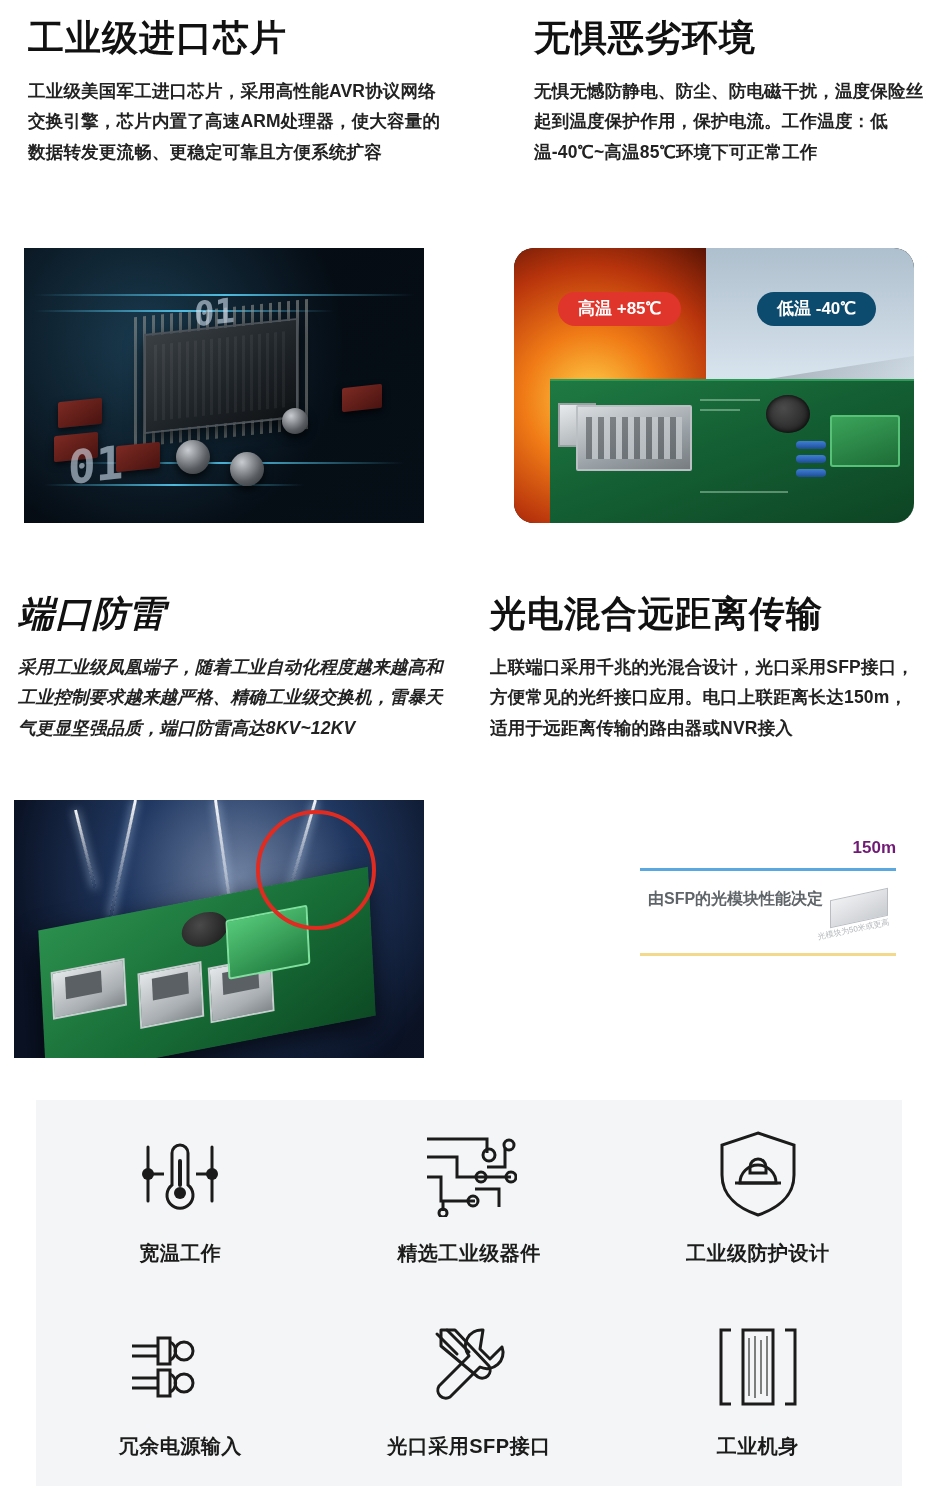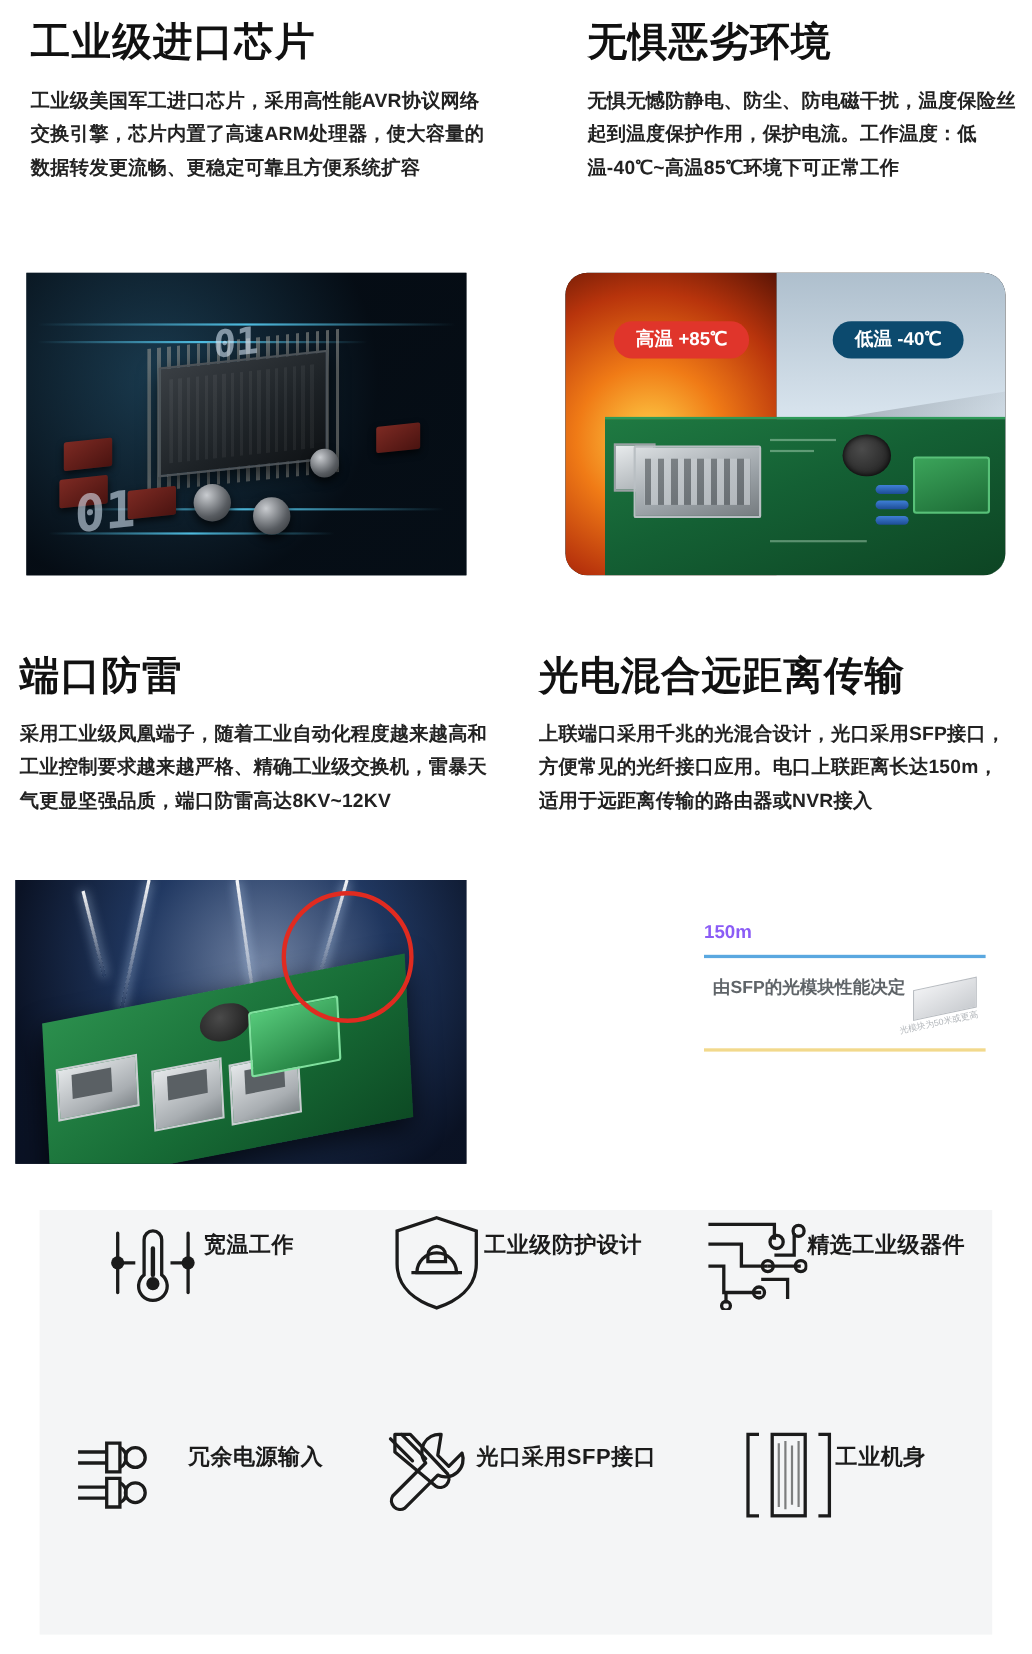--- a/index.html
+++ b/index.html
@@ -289,23 +289,23 @@
     background: #5aa8e0;
   }
   .dist .botline {
     position: absolute;
     left: 0; bottom: 22px; width: 100%; height: 3px;
     background: #f2d98c;
   }
   .dist .len {
     position: absolute;
     left: 0; top: 0; width: 100%;
-    text-align: left;
+    text-align: right;
     font-size: 17px;
-    color: #8b5cf6;
+    color: #701a75;
     font-weight: bold;
   }
   .dist .note {
     position: absolute;
     left: 8px; top: 48px;
     font-size: 16px;
     line-height: 1.6;
     color: #5f6468;
     font-weight: bold;
   }
@@ -337,21 +337,22 @@
   }
   .fgrid {
     display: grid;
     grid-template-columns: repeat(3, 1fr);
     grid-template-rows: repeat(2, 1fr);
     width: 100%;
     height: 100%;
   }
   .fcell {
     display: flex;
-    flex-direction: row;
+    flex-direction: column;
+    align-items: center;
     justify-content: center;
   }
   .fcell .ficon {
     height: 96px;
     display: flex;
     align-items: center;
     justify-content: center;
   }
   .fcell .flabel {
     margin-top: 18px;
@@ -408,21 +409,21 @@
       <div class="bluecap" style="left:246px; top:60px;"></div>
       <div class="bluecap" style="left:246px; top:74px;"></div>
       <div class="bluecap" style="left:246px; top:88px;"></div>
       <div class="greenterm"></div>
       <div class="silk" style="left:150px; top:18px; width:60px;"></div>
       <div class="silk" style="left:150px; top:28px; width:40px;"></div>
       <div class="silk" style="left:150px; top:110px; width:88px;"></div>
     </div>
   </div>
 
-  <div class="section" style="left:18px; top:594px; width:430px;">
+  <div class="section" style="left:18px; top:594px; width:430px;font-style:italic;">
     <h2 class="sec-title">端口防雷</h2>
     <p class="sec-body">采用工业级凤凰端子，随着工业自动化程度越来越高和工业控制要求越来越严格、精确工业级交换机，雷暴天气更显坚强品质，端口防雷高达8KV~12KV</p>
   </div>
 
   <div class="photo light">
     <div class="bolt" style="left:120px; top:0; height:120px; transform:rotate(12deg);"></div>
     <div class="bolt" style="left:200px; top:0; height:150px; transform:rotate(-8deg);"></div>
     <div class="bolt" style="left:300px; top:0; height:100px; transform:rotate(16deg);"></div>
     <div class="bolt" style="left:60px; top:10px; height:80px; transform:rotate(-14deg);"></div>
 
@@ -461,32 +462,20 @@
             <circle cx="14" cy="43" r="6" fill="#1b1b1b" stroke="none"></circle>
             <circle cx="78" cy="43" r="6" fill="#1b1b1b" stroke="none"></circle>
             <path d="M14 43 h16"></path>
               <path d="M62 43 h16"></path>
             <path d="M38 22 a8 8 0 0 1 16 0 v32 a13 13 0 1 1 -16 0 z"></path>
             <circle cx="46" cy="62" r="6" fill="#1b1b1b" stroke="none"></circle>
             <path d="M46 30 v24" stroke-width="4" stroke-linecap="round"></path>
           </svg>
         </div>
         <div class="flabel">宽温工作</div>
-      </div>
-
-      <div class="fcell">
-        <div class="ficon">
-          <svg width="86" height="90" viewBox="0 0 86 90" fill="none" stroke="#1b1b1b" stroke-width="3">
-            <path d="M43 4 L79 16 v30 c0 22 -18 34 -36 40 C25 80 7 68 7 46 V16 Z"></path>
-            <path d="M25 54 a18 18 0 0 1 36 0 z"></path>
-            <path d="M35 38 a8 8 0 0 1 16 0 v6 h-16 z"></path>
-            <path d="M20 54 h46"></path>
-          </svg>
-        </div>
-        <div class="flabel">工业级防护设计</div>
       </div>
 
       <div class="fcell">
         <div class="ficon">
           <svg width="96" height="86" viewBox="0 0 96 86" fill="none" stroke="#1b1b1b" stroke-width="3">
             <path d="M6 8 h60 v14"></path>
             <path d="M6 26 h30 v20 h24"></path>
             <path d="M6 46 h14 v24 h34"></path>
             <path d="M22 70 v10"></path>
             <path d="M66 36 h18 v-20"></path>
@@ -498,20 +487,32 @@
             <circle cx="60" cy="46" r="5"></circle>
             <circle cx="52" cy="70" r="5"></circle>
             <circle cx="22" cy="82" r="4"></circle>
           </svg>
         </div>
         <div class="flabel">精选工业级器件</div>
       </div>
 
       <div class="fcell">
         <div class="ficon">
+          <svg width="86" height="90" viewBox="0 0 86 90" fill="none" stroke="#1b1b1b" stroke-width="3">
+            <path d="M43 4 L79 16 v30 c0 22 -18 34 -36 40 C25 80 7 68 7 46 V16 Z"></path>
+            <path d="M25 54 a18 18 0 0 1 36 0 z"></path>
+            <path d="M35 38 a8 8 0 0 1 16 0 v6 h-16 z"></path>
+            <path d="M20 54 h46"></path>
+          </svg>
+        </div>
+        <div class="flabel">工业级防护设计</div>
+      </div>
+
+      <div class="fcell">
+        <div class="ficon">
           <svg width="104" height="74" viewBox="0 0 104 74" fill="none" stroke="#1b1b1b" stroke-width="3">
             <path d="M4 16 h26"></path>
               <path d="M4 26 h26"></path>
             <path d="M30 8 h12 v26 h-12 z"></path>
             <path d="M42 12 a10 10 0 0 1 0 18"></path>
             <circle cx="56" cy="21" r="9"></circle>
             <path d="M4 48 h26"></path>
               <path d="M4 58 h26"></path>
             <path d="M30 40 h12 v26 h-12 z"></path>
             <path d="M42 44 a10 10 0 0 1 0 18"></path>

